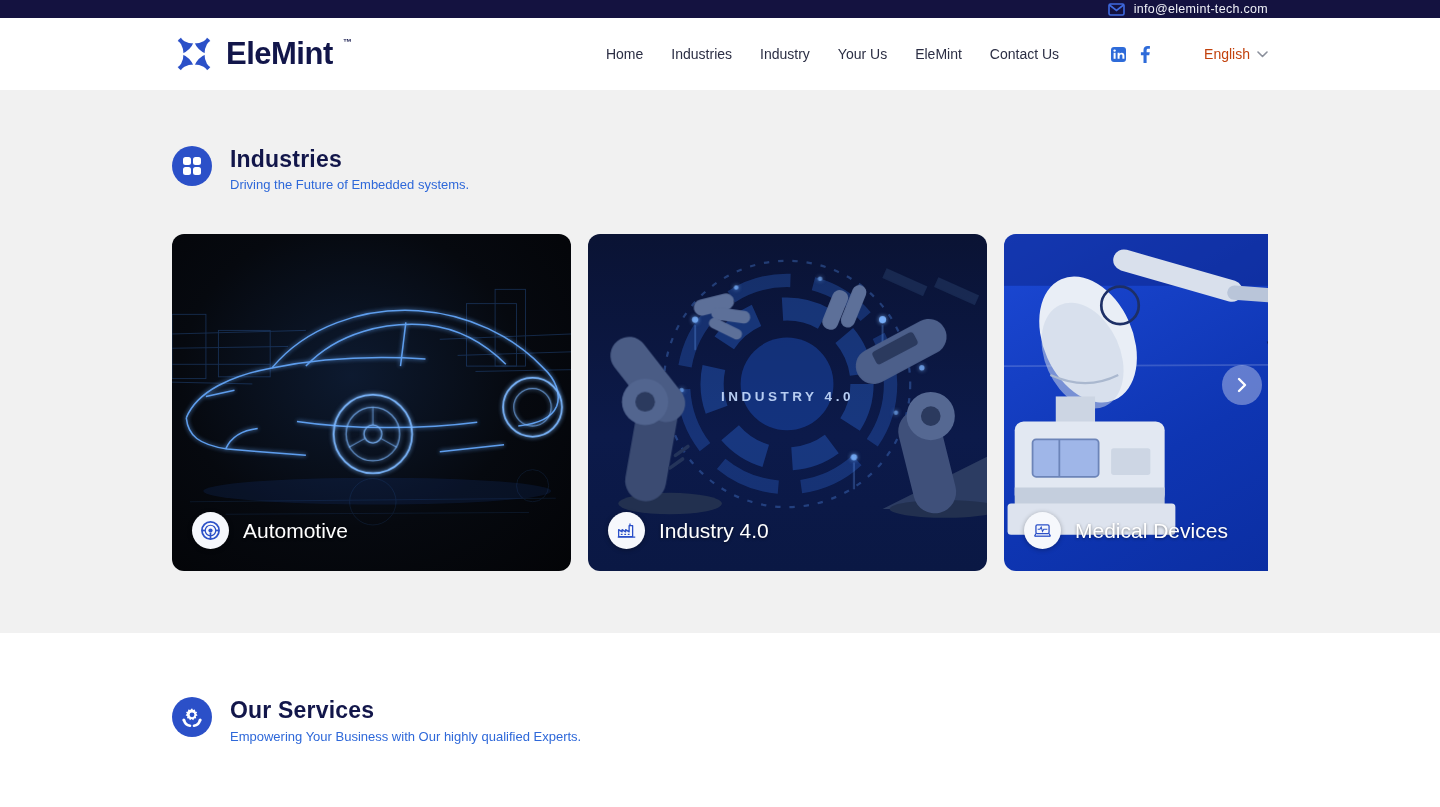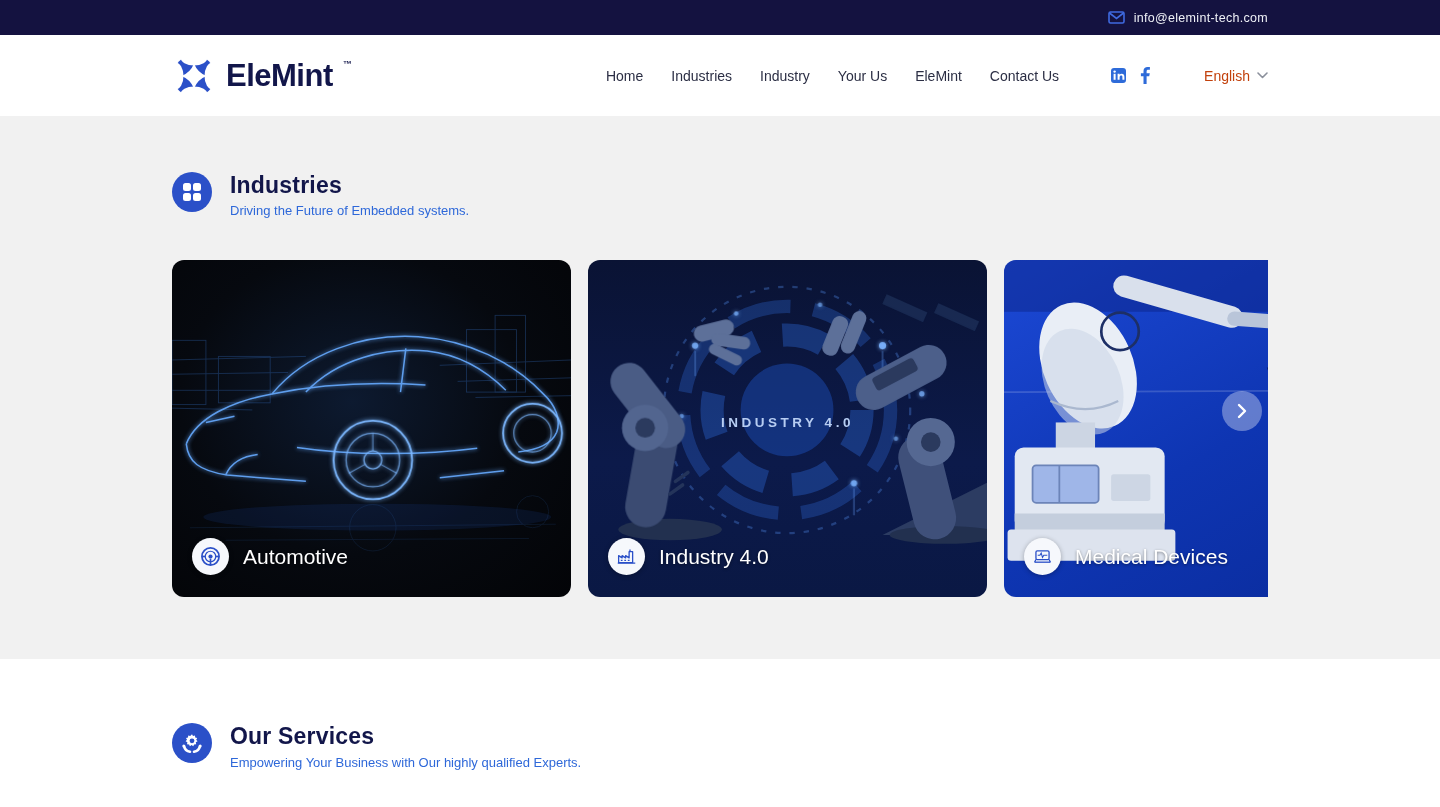--- a/index.html
+++ b/index.html
@@ -1,27 +1,27 @@
 <!DOCTYPE html>
 <html><head>
 <meta charset="utf-8">
 <style>
   * { box-sizing: border-box; margin: 0; padding: 0; }
   html,body { width: 1440px; height: 807px; overflow: hidden; }
   body { font-family: "Liberation Sans", sans-serif; background: #ffffff; }
   .container { width: 1096px; margin: 0 auto; }
 
   
-  .topbar { height: 35px; background: #141240; display: flex; align-items: center; }
+  .topbar { height: 18px; background: #141240; display: flex; align-items: center; }
   .topbar-inner { display: flex; justify-content: flex-end; align-items: center; gap: 9px; }
   .topbar-email { display: flex; align-items: center; gap: 9px; text-decoration: none; }
   .topbar-email span { color: #eef0f6; font-size: 12.5px; letter-spacing: .3px; }
 
   
-  header { height: 81px; background: #ffffff; display: flex; align-items: center; }
+  header { height: 72px; background: #ffffff; display: flex; align-items: center; }
   .header-inner { display: flex; align-items: center; }
   .brand { display: flex; align-items: flex-start; gap: 10px; cursor: pointer; }
   .brand-mark { width: 44px; height: 44px; display: block; }
   .brand-text { font-size: 31px; font-weight: 800; color: #12164a; letter-spacing: -.5px; line-height: 44px; }
   .brand-tm { font-size: 9px; color: #12164a; margin-top: 5px; font-weight: 700; }
   nav { margin-left: auto; display: flex; gap: 28px; }
   nav a { font-size: 14px; color: #2b2e44; text-decoration: none; cursor: pointer; }
   .social { display: flex; align-items: center; gap: 14px; margin-left: 52px; }
   .social a { display: flex; cursor: pointer; }
   .lang { display: flex; align-items: center; gap: 7px; margin-left: 54px; cursor: pointer; }

